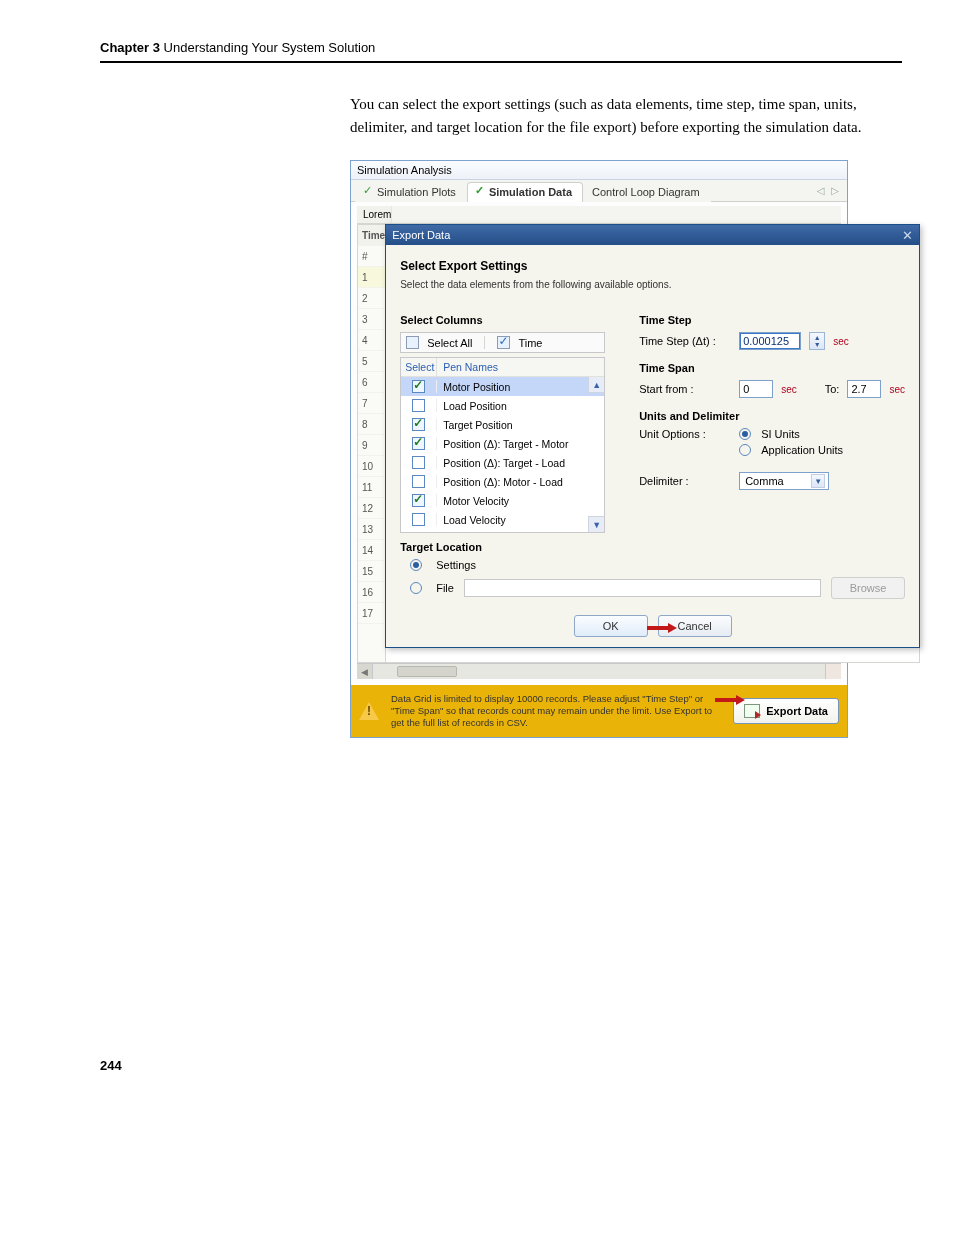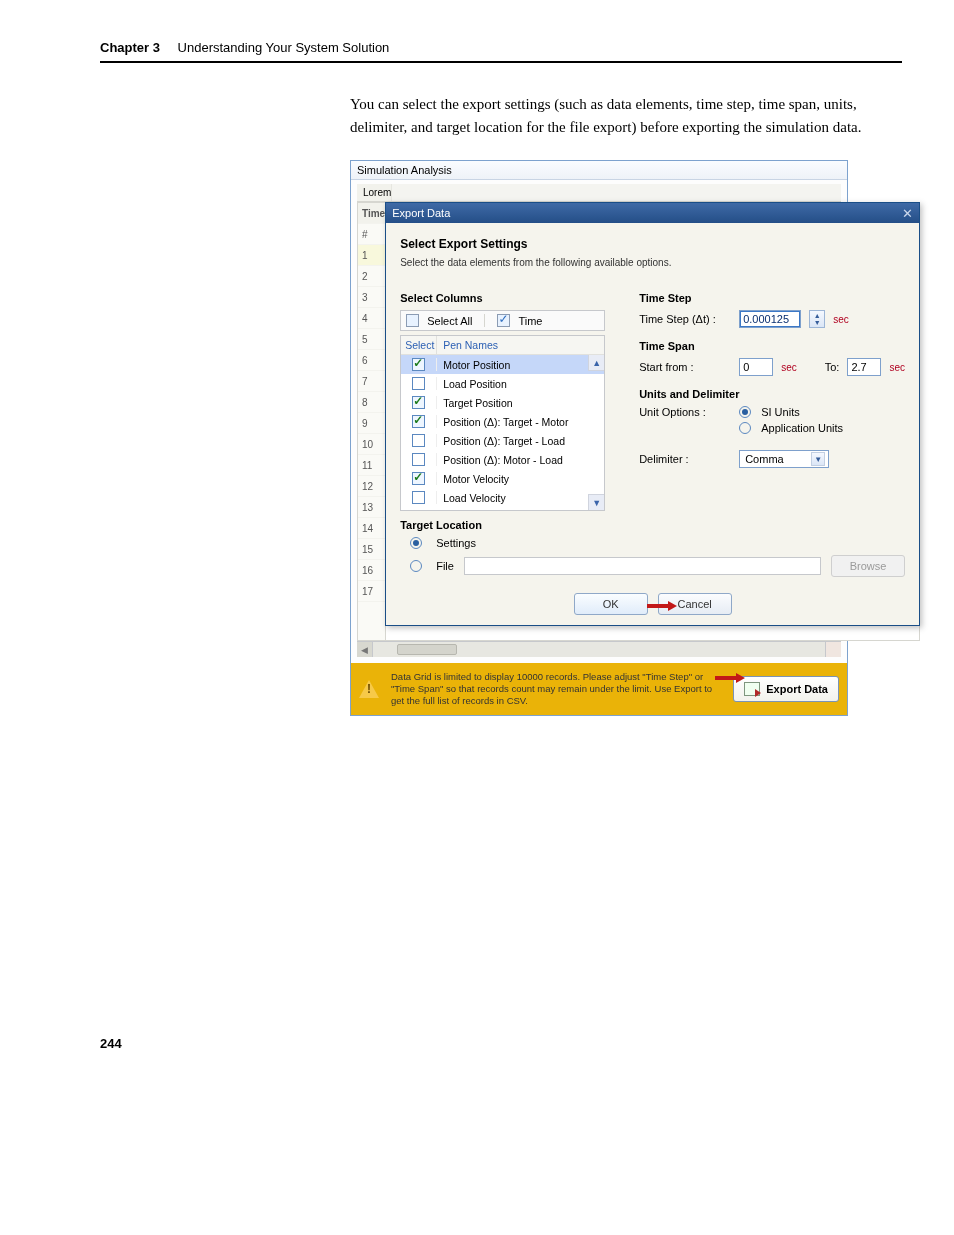--- a/index.html
+++ b/index.html
@@ -14,21 +14,21 @@
   .page {
     padding: 40px 52px 30px 100px;
   }
   .running-head {
     font-family: Arial, Helvetica, sans-serif;
     font-size: 13px;
     padding-bottom: 6px;
     border-bottom: 2px solid #000;
     margin-bottom: 30px;
   }
-  .running-head .chapter-label { font-weight: bold; margin-right: 14px; }
+  .running-head .chapter-label { font-weight: bold; }
   .main-col { margin-left: 250px; }
   .body-text {
     font-family: Georgia, 'Times New Roman', serif;
     font-size: 15px;
     line-height: 1.5;
     margin-bottom: 22px;
   }
   .figure-caption {
     font-family: Arial, Helvetica, sans-serif;
     font-weight: bold;
@@ -305,20 +305,35 @@
     <span class="chapter-label">Chapter 3</span>
     <span>Understanding Your System Solution</span>
   </div>
 
   <div class="main-col">
     <p class="body-text">You can select the export settings (such as data elements, time step, time span, units, delimiter, and target location for the file export) before exporting the simulation data.</p>
 
     <div class="shot">
       <div class="shot-title">Simulation Analysis</div>
 
+      <div class="tabs-row">
+        <div class="tab">
+          <span class="tab-check"></span>
+          <span>Simulation Plots</span>
+        </div>
+        <div class="tab active">
+          <span class="tab-check"></span>
+          <span>Simulation Data</span>
+        </div>
+        <div class="tab">
+          <span>Control Loop Diagram</span>
+        </div>
+        <div class="tabs-spacer"></div>
+        <div class="tabs-arrows">◁ ▷</div>
+      </div>
 
       <div class="grid-area">
         <div class="grid-top-head">
           <div class="gh-cell" style="width:35px">Lorem</div>
         </div>
         <div class="content-row" style="position:relative;">
           <div class="left-grid row-nums">
             <div class="rn-cell" style="background:#f2f2ec;font-weight:bold">Time</div>
             <div class="rn-cell">#</div>
             <div class="rn-cell" style="background:#f8f8dc">1</div>

